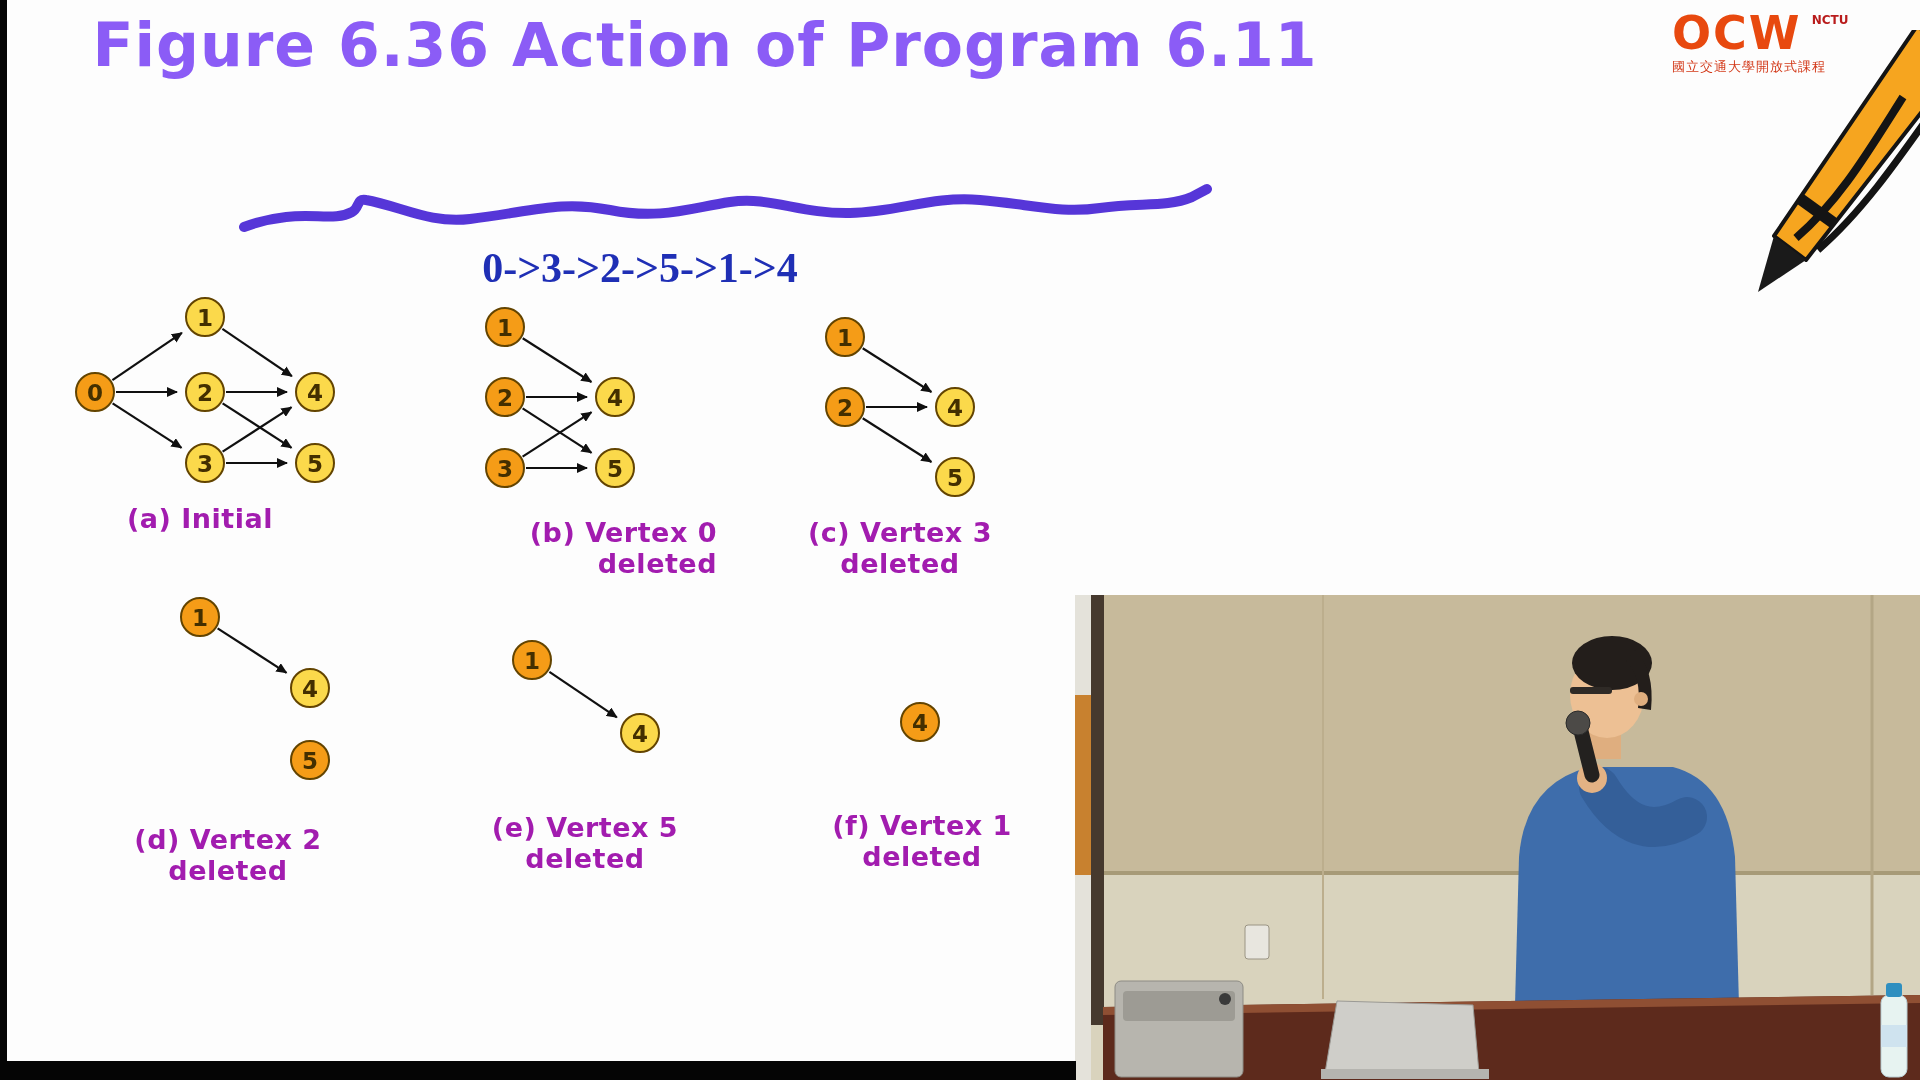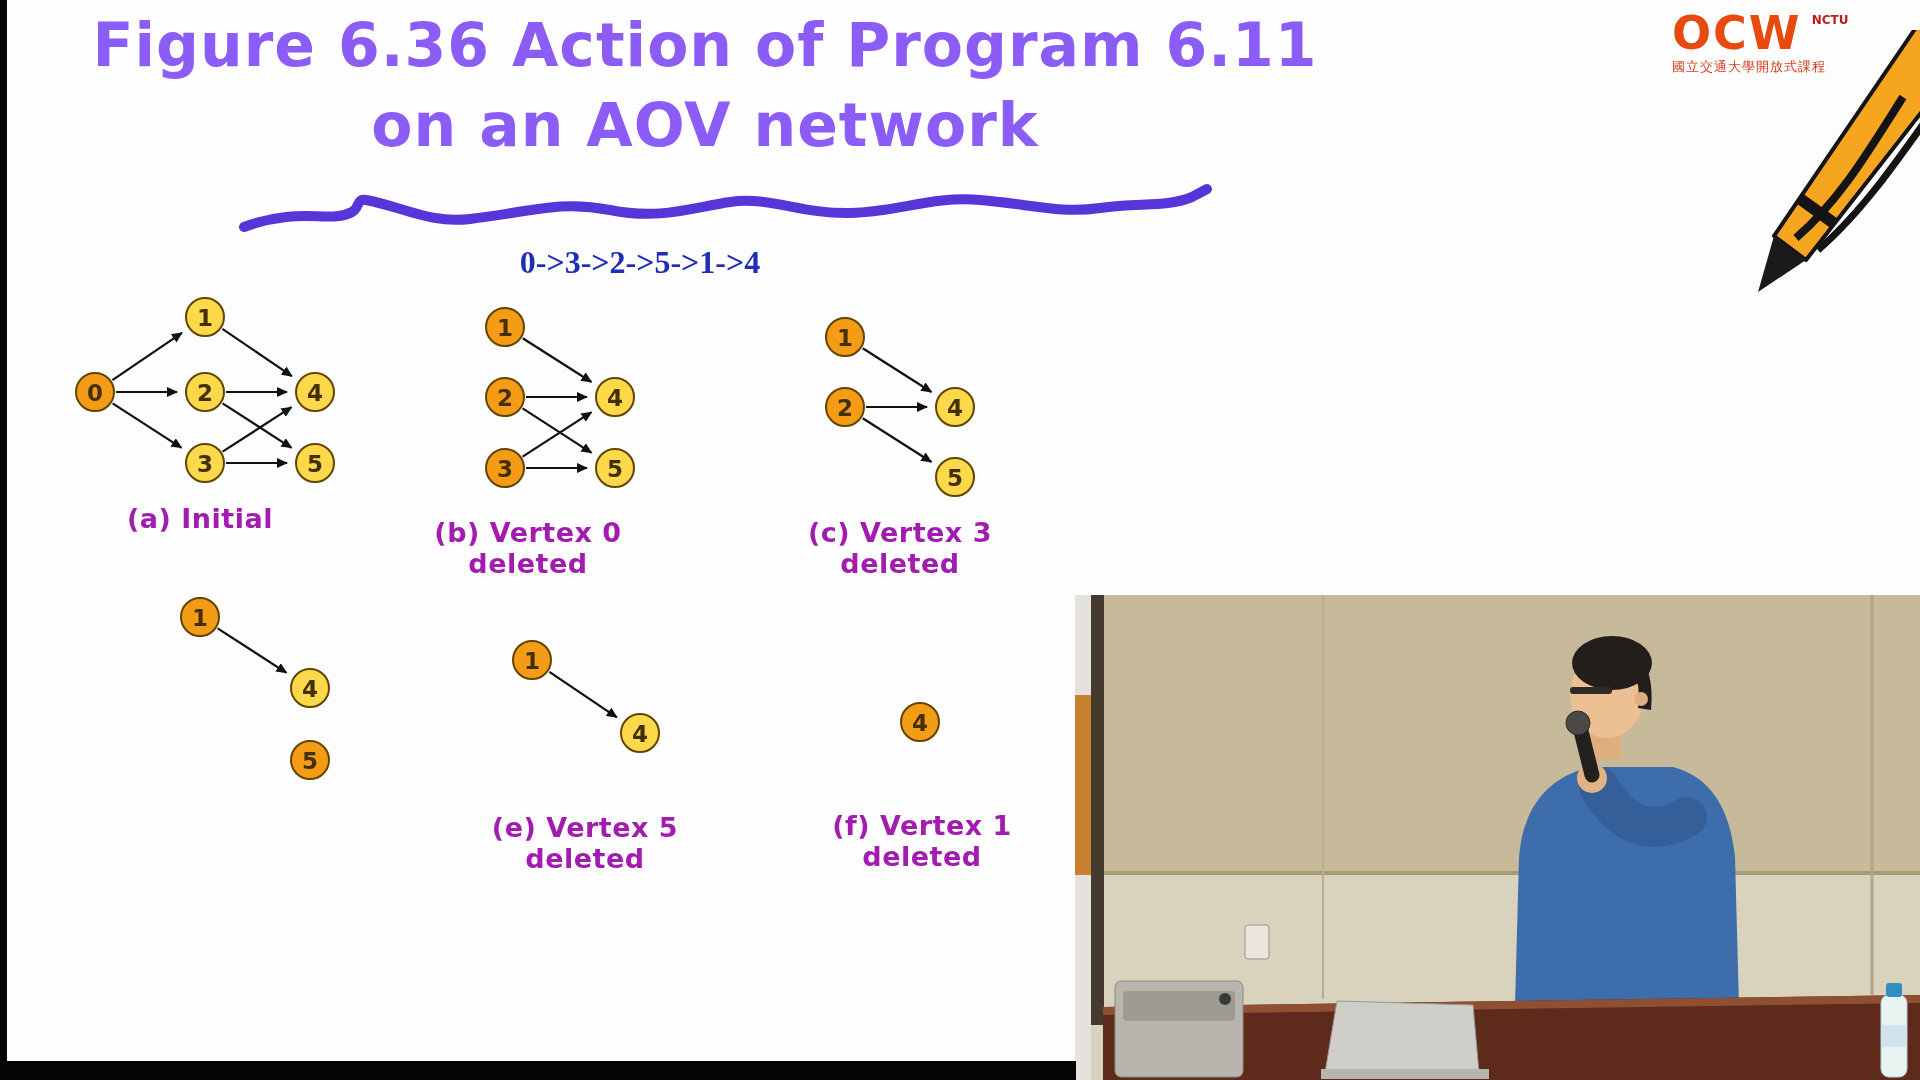--- a/index.html
+++ b/index.html
@@ -13,53 +13,52 @@
   .title{
     position:absolute;left:40px;top:6px;width:1330px;text-align:center;
     font-weight:bold;font-size:60px;line-height:1.33;color:#2fa069;
     letter-spacing:1px;
   }
 
   .wavy-underline{position:absolute;left:0;top:0;pointer-events:none;}
 
   .topo-order{
     position:absolute;left:430px;top:244px;width:420px;text-align:center;
-    font-family:"Liberation Serif", serif;font-weight:bold;font-size:32px;color:#1f2fb5;
+    font-family:"Liberation Serif", serif;font-weight:bold;font-size:42px;color:#1f2fb5;
   }
 
   #graph-layer{position:absolute;left:0;top:0;pointer-events:none;}
   .node-label{font-family:"DejaVu Sans", sans-serif;font-weight:bold;font-size:23px;fill:#432f00;}
 
   .graph-caption{
     position:absolute;font-size:27px;color:#a21caf;font-weight:600;text-align:center;
     letter-spacing:0.5px;
   }
   .cap-a{left:70px; top:503px; width:260px;}
-  .cap-b{left:378px;top:517px; width:300px;}
+  .cap-b{left:417px;top:517px; width:300px;text-align:right;}
   .cap-c{left:750px;top:517px; width:300px;}
   .cap-d{left:78px; top:824px; width:300px;}
   .cap-e{left:435px;top:812px; width:300px;}
   .cap-f{left:772px;top:810px; width:300px;}
 
   .logo{position:absolute;left:1672px;top:10px;width:240px;z-index:5;}
   .logo-text{font-size:46px;font-weight:800;color:#e8490f;letter-spacing:2px;line-height:1;display:inline-block;}
   .logo-badge{font-size:12px;font-weight:bold;color:#b91c1c;display:inline-block;vertical-align:top;margin-left:5px;margin-top:4px;line-height:1.1;}
   .logo-caption{font-size:13px;color:#d33a1a;letter-spacing:1px;margin-top:2px;}
   .pen-svg{position:absolute;left:1690px;top:30px;z-index:4;}
 
   .video-inset{position:absolute;left:1075px;top:595px;width:845px;height:485px;z-index:20;}
 </style>
 </head>
 <body>
 
 <div class="slide">
 
   <div class="title" style="color: #8b5cf6;">
     <div>Figure 6.36 Action of Program 6.11</div>
-    <div>on an AOV network</div>
   </div>
 
   <svg class="wavy-underline" width="1300" height="260" viewBox="0 0 1300 260">
     <path d="M244,227 C300,206 330,224 352,212 C360,208 356,198 366,200
              C400,206 430,224 470,219 C530,212 560,200 610,210
              C660,220 690,208 730,202 C770,196 800,214 850,213
              C900,212 930,196 980,200 C1030,204 1060,214 1100,208
              C1140,202 1165,208 1192,197 L1207,189" fill="none" stroke="#5636d8" stroke-width="10" stroke-linecap="round"></path>
   </svg>
 
@@ -141,20 +140,21 @@
       </g>
       <g>
         <circle cx="920" cy="722" r="19" fill="#f59c17" stroke="#634400" stroke-width="2"></circle>
         <text x="920" y="723" text-anchor="middle" dominant-baseline="central" class="node-label" fill="#432f00">4</text>
       </g>
     </svg>
 
   <div class="graph-caption cap-a">(a) Initial</div>
   <div class="graph-caption cap-b">(b) Vertex 0 deleted</div>
   <div class="graph-caption cap-c">(c) Vertex 3 deleted</div>
+  <div class="graph-caption cap-d">(d) Vertex 2 deleted</div>
   <div class="graph-caption cap-e">(e) Vertex 5 deleted</div>
   <div class="graph-caption cap-f">(f) Vertex 1 deleted</div>
 
   <div class="logo">
     <span class="logo-text" style="color: rgb(232, 73, 15);">OCW</span>
     <span class="logo-badge">NCTU</span>
     <div class="logo-caption">國立交通大學開放式課程</div>
   </div>
 
   <svg class="pen-svg" width="230" height="280" viewBox="1690 30 230 280">

